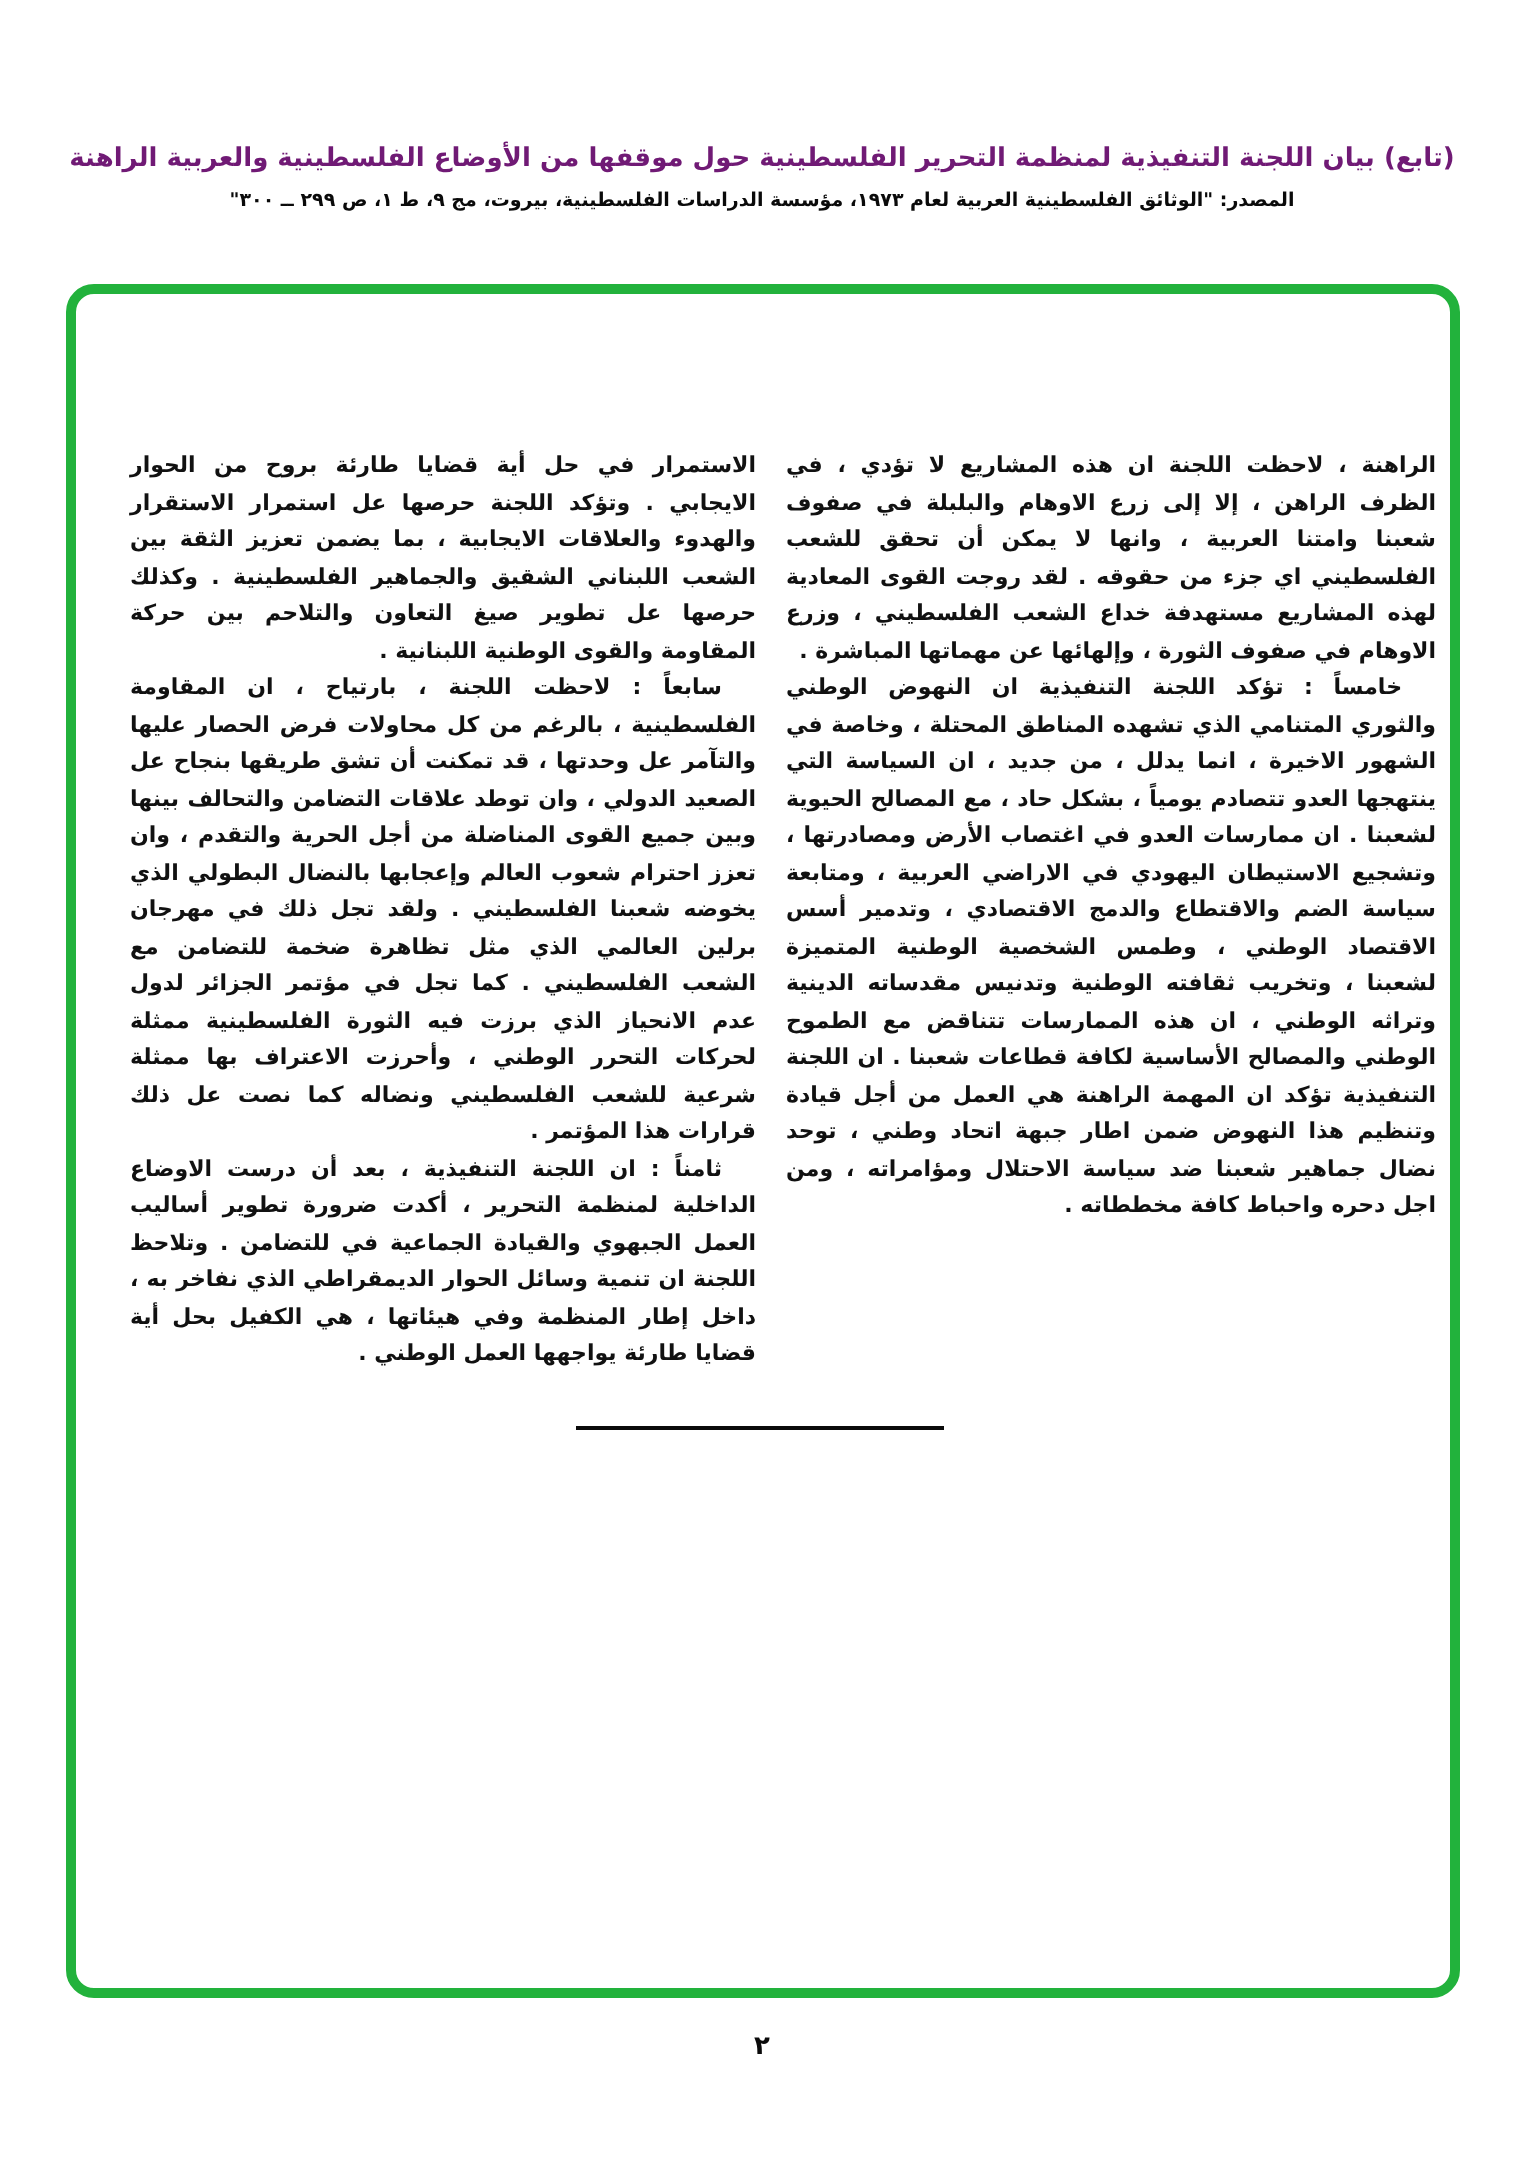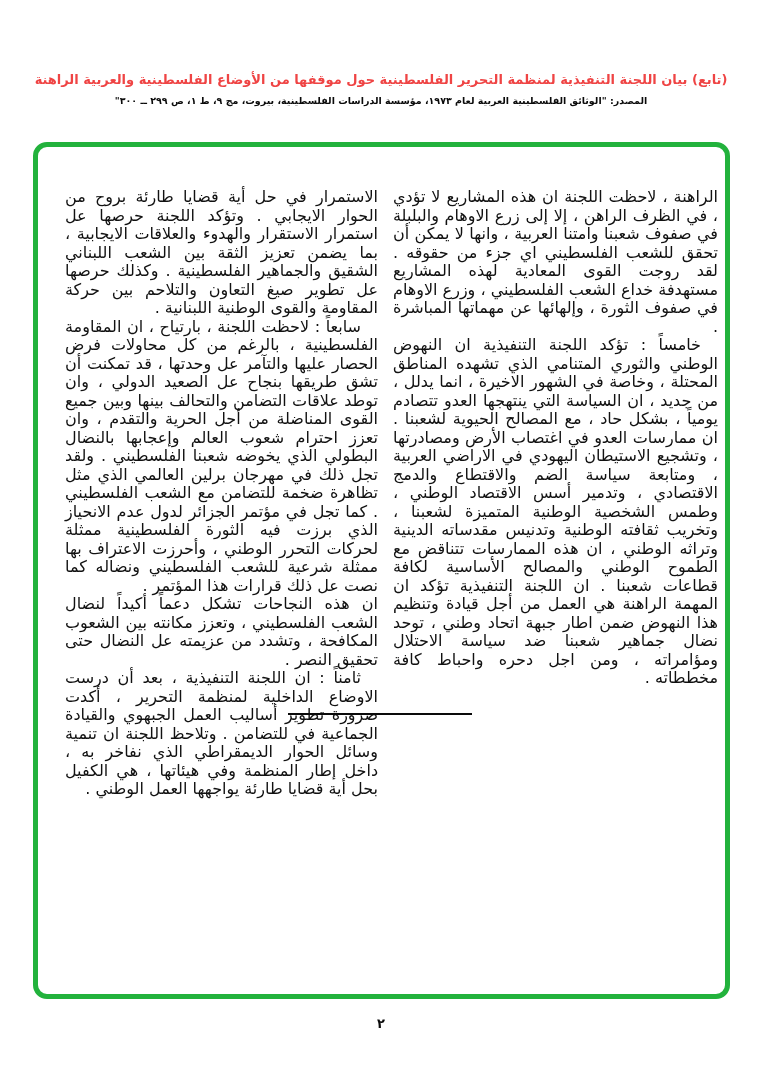--- a/index.html
+++ b/index.html
@@ -21,21 +21,21 @@
     left: 0;
     right: 0;
     text-align: center;
     direction: rtl;
   }
   .doc-title {
     margin: 0;
     font-size: 13px;
     font-weight: 700;
     letter-spacing: 0;
-    color: #ef4444;
+    color: #701a75;
   }
   .doc-source {
     margin-top: 8px;
     font-size: 9.5px;
     font-weight: 700;
     color: #0a0a0a;
   }
   .green-frame {
     position: absolute;
     left: 33px;
@@ -52,25 +52,26 @@
     top: 41px;
     right: 7px;
     left: 27px;
     direction: rtl;
     display: flex;
     flex-direction: row;
     gap: 15px;
     align-items: flex-start;
   }
   .text-col {
-    font-size: 16px;
+    font-size: 11px;
     line-height: 18.5px;
-    font-weight: 400;
+    font-weight: 700;
     text-align: justify;
     color: #111111;
+    margin-top: 36px;
   }
   .col-first { width: 325px; }
   .col-second { width: 313px; }
   .text-col p.para {
     margin: 0;
     padding: 0;
   }
   .text-col p.para.indent {
     text-indent: 17px;
   }
@@ -103,20 +104,19 @@
 
 <div class="green-frame" style="border-color: rgb(34, 178, 60);">
   <div class="columns">
     <section class="text-col col-first">
         <p class="para">الراهنة ، لاحظت اللجنة ان هذه المشاريع لا تؤدي ، في الظرف الراهن ، إلا إلى زرع الاوهام والبلبلة في صفوف شعبنا وامتنا العربية ، وانها لا يمكن أن تحقق للشعب الفلسطيني اي جزء من حقوقه . لقد روجت القوى المعادية لهذه المشاريع مستهدفة خداع الشعب الفلسطيني ، وزرع الاوهام في صفوف الثورة ، وإلهائها عن مهماتها المباشرة .</p>
         <p class="para indent">خامساً : تؤكد اللجنة التنفيذية ان النهوض الوطني والثوري المتنامي الذي تشهده المناطق المحتلة ، وخاصة في الشهور الاخيرة ، انما يدلل ، من جديد ، ان السياسة التي ينتهجها العدو تتصادم يومياً ، بشكل حاد ، مع المصالح الحيوية لشعبنا . ان ممارسات العدو في اغتصاب الأرض ومصادرتها ، وتشجيع الاستيطان اليهودي في الاراضي العربية ، ومتابعة سياسة الضم والاقتطاع والدمج الاقتصادي ، وتدمير أسس الاقتصاد الوطني ، وطمس الشخصية الوطنية المتميزة لشعبنا ، وتخريب ثقافته الوطنية وتدنيس مقدساته الدينية وتراثه الوطني ، ان هذه الممارسات تتناقض مع الطموح الوطني والمصالح الأساسية لكافة قطاعات شعبنا . ان اللجنة التنفيذية تؤكد ان المهمة الراهنة هي العمل من أجل قيادة وتنظيم هذا النهوض ضمن اطار جبهة اتحاد وطني ، توحد نضال جماهير شعبنا ضد سياسة الاحتلال ومؤامراته ، ومن اجل دحره واحباط كافة مخططاته .</p>
       </section>
     <section class="text-col col-second">
         <p class="para">الاستمرار في حل أية قضايا طارئة بروح من الحوار الايجابي . وتؤكد اللجنة حرصها عل استمرار الاستقرار والهدوء والعلاقات الايجابية ، بما يضمن تعزيز الثقة بين الشعب اللبناني الشقيق والجماهير الفلسطينية . وكذلك حرصها عل تطوير صيغ التعاون والتلاحم بين حركة المقاومة والقوى الوطنية اللبنانية .</p>
         <p class="para indent">سابعاً : لاحظت اللجنة ، بارتياح ، ان المقاومة الفلسطينية ، بالرغم من كل محاولات فرض الحصار عليها والتآمر عل وحدتها ، قد تمكنت أن تشق طريقها بنجاح عل الصعيد الدولي ، وان توطد علاقات التضامن والتحالف بينها وبين جميع القوى المناضلة من أجل الحرية والتقدم ، وان تعزز احترام شعوب العالم وإعجابها بالنضال البطولي الذي يخوضه شعبنا الفلسطيني . ولقد تجل ذلك في مهرجان برلين العالمي الذي مثل تظاهرة ضخمة للتضامن مع الشعب الفلسطيني . كما تجل في مؤتمر الجزائر لدول عدم الانحياز الذي برزت فيه الثورة الفلسطينية ممثلة لحركات التحرر الوطني ، وأحرزت الاعتراف بها ممثلة شرعية للشعب الفلسطيني ونضاله كما نصت عل ذلك قرارات هذا المؤتمر .</p>
-        <p class="para">ان هذه النجاحات تشكل دعماً أكيداً لنضال الشعب الفلسطيني ، وتعزز مكانته بين الشعوب المكافحة ، وتشدد من عزيمته عل النضال حتى تحقيق النصر .</p>
         <p class="para indent">ثامناً : ان اللجنة التنفيذية ، بعد أن درست الاوضاع الداخلية لمنظمة التحرير ، أكدت ضرورة تطوير أساليب العمل الجبهوي والقيادة الجماعية في للتضامن . وتلاحظ اللجنة ان تنمية وسائل الحوار الديمقراطي الذي نفاخر به ، داخل إطار المنظمة وفي هيئاتها ، هي الكفيل بحل أية قضايا طارئة يواجهها العمل الوطني .</p>
       </section>
   </div>
   <div class="end-rule" style="background: rgb(10, 10, 10);"></div>
 </div>
 
 <div class="page-number">٢</div>
 
 </body></html>

